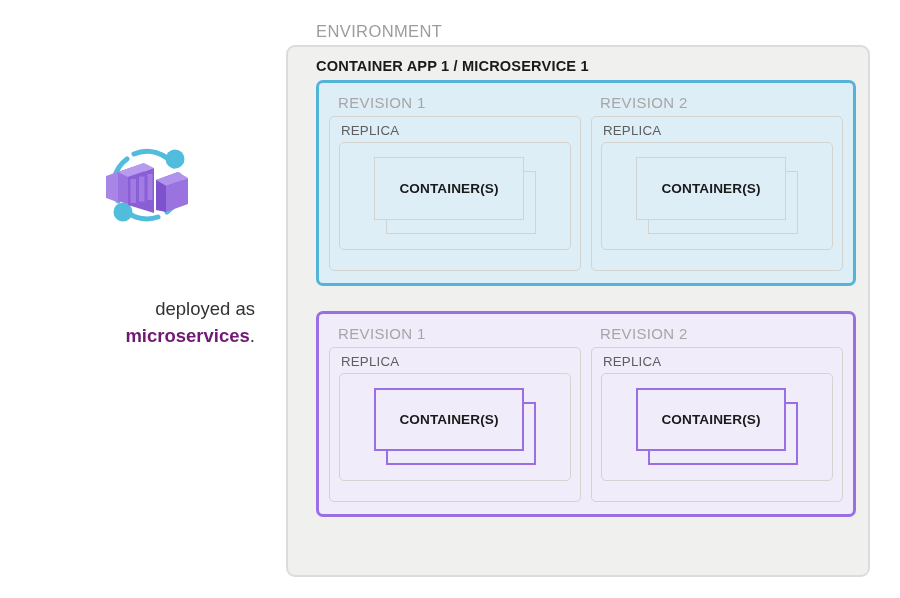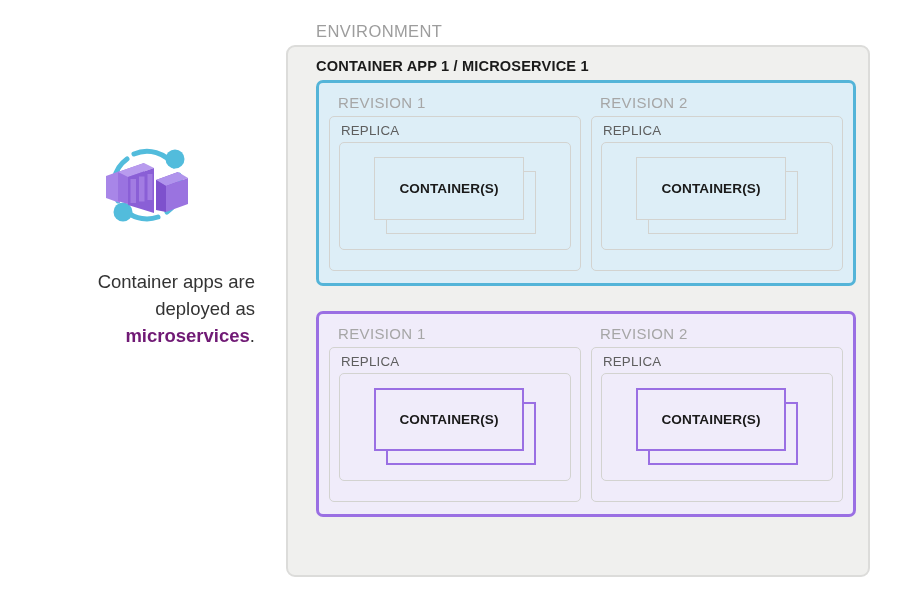--- a/index.html
+++ b/index.html
@@ -200,21 +200,21 @@
       <rect x="51.5" y="41" width="5" height="26" fill="#a27ce2"></rect>
 
       <path d="M 60 47 L 82 39 L 82 70 L 60 77 Z" fill="#8a5fd6"></path>
       <path d="M 60 47 L 82 39 L 92 45 L 70 53 Z" fill="#b094ec"></path>
       <path d="M 70 53 L 92 45 L 92 71 L 70 79 Z" fill="#9a73e0"></path>
       <path d="M 60 47 L 70 53 L 70 79 L 60 77 Z" fill="#7e51cd"></path>
     </svg>
   </div>
 
   <div id="caption">
-    <span>Container apps are</span><br>
+    <br>
     <span>deployed as</span><br>
     <span class="bold">microservices</span><span>.</span>
   </div>
 </div>
 
 <div id="environment-label">ENVIRONMENT</div>
 
 <div id="environment-box">
 
   <div class="app-block app-blue" style="top:11px;">

